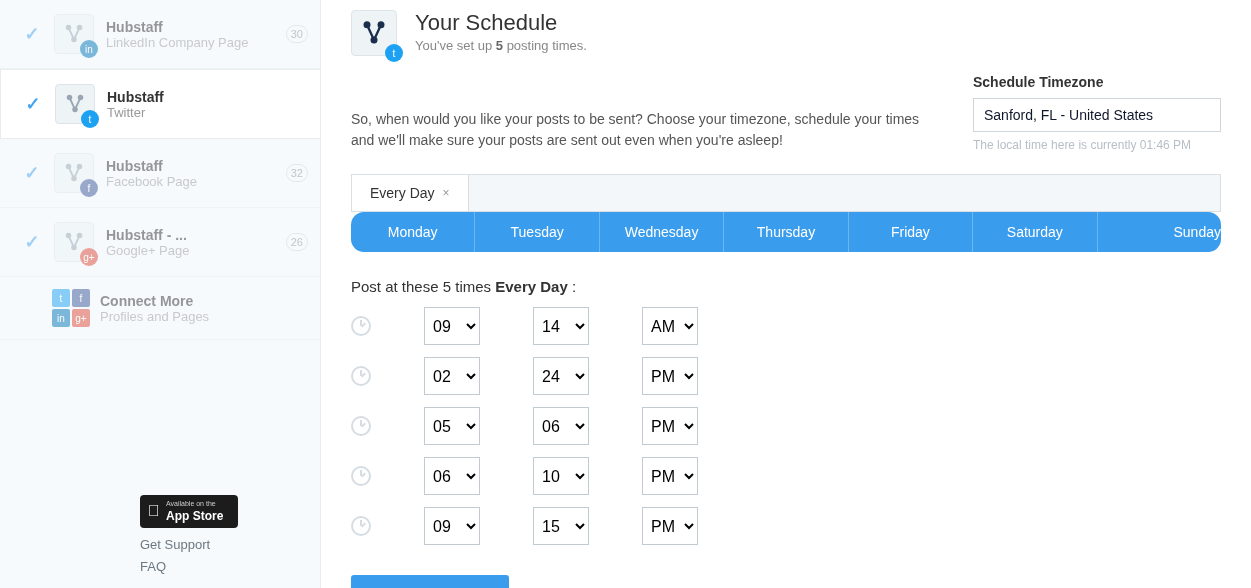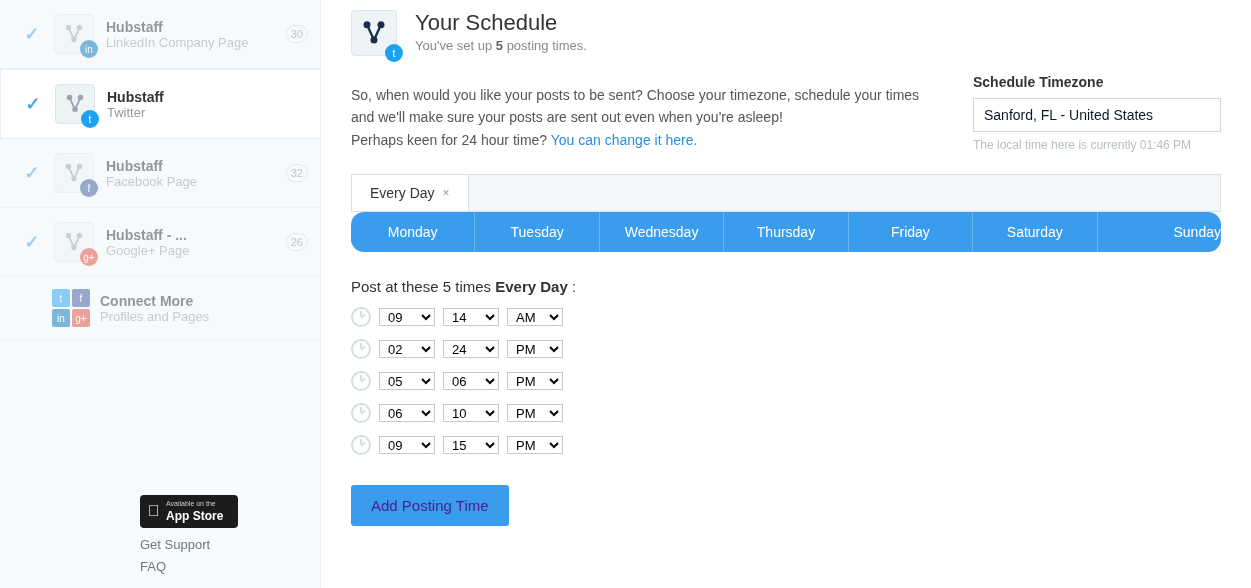--- a/index.html
+++ b/index.html
@@ -64,21 +64,21 @@
 .day:last-child{ border-right:none;text-align:right; }
 
 .post-label { margin-top: 26px; font-size:15px; color:#333; }
 .post-label b { font-weight:700; }
 
 .time-row { display:flex; align-items:center; gap:8px; margin-top:12px; }
 .clock { width:20px; height:20px; border:2px solid #d6dde2; border-radius:50%; position:relative; }
 .clock::before,.clock::after{ content:""; position:absolute; background:#d6dde2; left:50%; top:50%; transform-origin:left top; }
 .clock::before{ width:5px; height:2px; transform:rotate(-45deg);} 
 .clock::after{ width:2px; height:6px; transform:translate(-1px,-6px);} 
-.sel { border:1px solid #c2cbd2; background:#fff; font-size:13px; height:18px; min-width:56px; padding: 0 4px; }
+.sel { border:1px solid #c2cbd2; background:#fff; font-size:16px; height:38px; min-width:56px; padding: 0 4px; margin-left: 45px; }
 
 .add-btn { margin-top: 30px; background:#3a9ced; color:#4c1d95; border:none; border-radius:3px; padding:12px 20px; font-size:15px; }
 
 </style>
 </head>
 <body>
 
 <div class="layout">
   <aside class="sidebar">
     <div class="accounts" id="accounts-mount">
@@ -212,23 +212,20 @@
         <div class="title">Your Schedule</div>
         <div class="subtitle">
           <span>You've set up </span><b>5</b><span> posting times.</span>
         </div>
       </div>
     </div>
 
     <div class="two-col">
       <div class="intro">
         <div>So, when would you like your posts to be sent? Choose your timezone, schedule your times and we'll make sure your posts are sent out even when you're asleep!</div>
-        <div style="margin-top:2px;">
-          <span>Perhaps keen for 24 hour time? </span><a href="#">You can change it here.</a>
-        </div>
       </div>
       <div class="tz-col">
         <div class="tz-label">Schedule Timezone</div>
         <input class="tz-select" value="Sanford, FL - United States" style="">
         <div class="tz-note">The local time here is currently 01:46 PM</div>
       </div>
     </div>
 
     <div class="tabbar">
       <div class="tab active">

